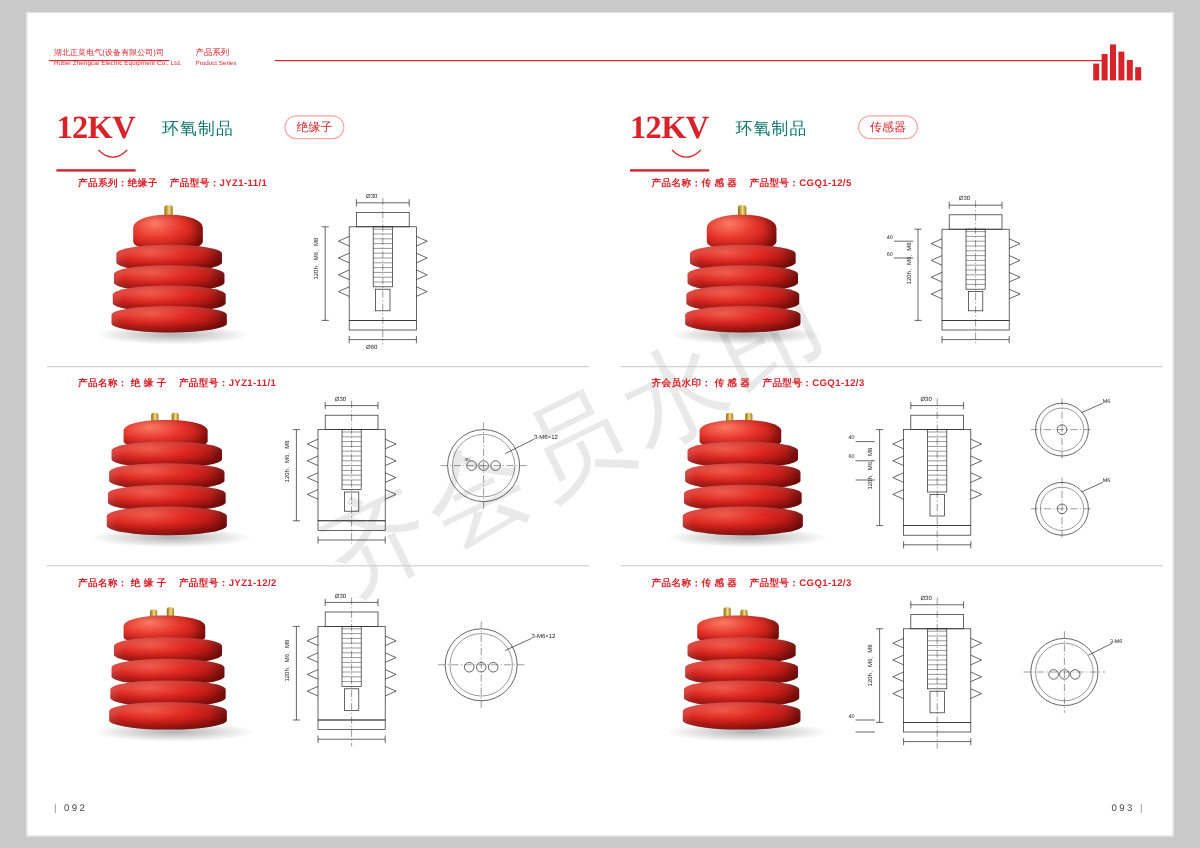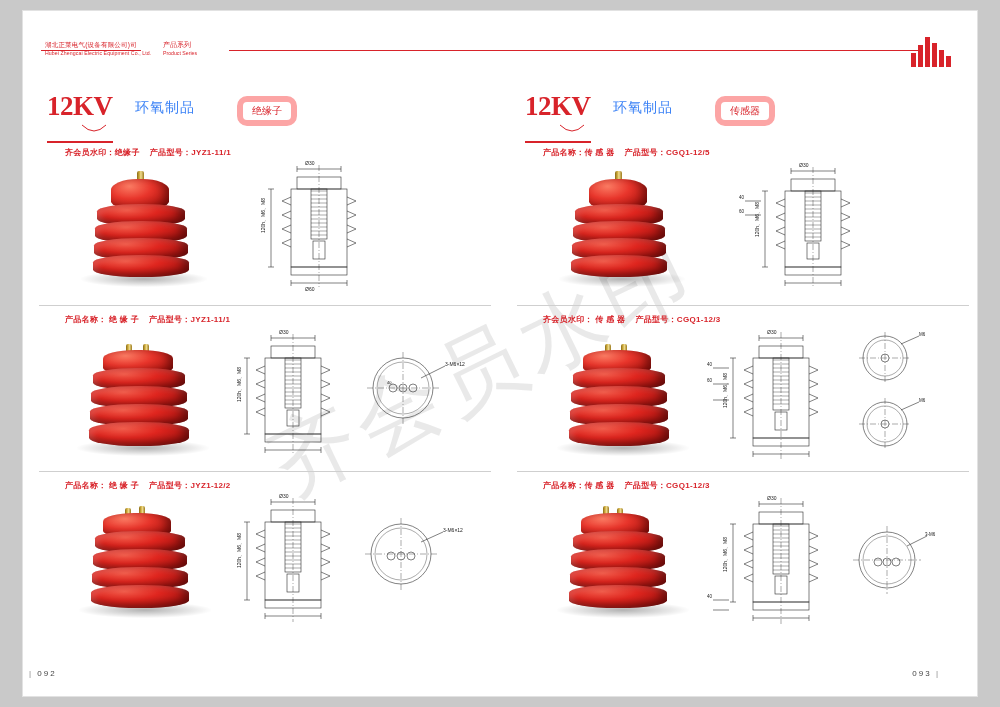--- a/index.html
+++ b/index.html
@@ -80,25 +80,25 @@
     position: absolute; left: 8px; top: 0;
     font-size: 27px; font-weight: bold; color: #d8232a;
     letter-spacing: -.5px;
     font-family: "Liberation Serif", serif;
   }
   .title-kv .u {
     display: block; border-bottom: 2.5px solid #d8232a; padding-bottom: 19px;
   }
   .title-cn {
     position: absolute; left: 96px; top: 8px;
-    font-size: 14px; color: #3b82f6; letter-spacing: 1px;
+    font-size: 14px; color: #0f766e; letter-spacing: 1px;
   }
   .title-tag {
     position: absolute; left: 198px; top: 5px;
-    border: 6px solid #fca5a5; border-radius: 10px;
+    border: 1px solid #fca5a5; border-radius: 10px;
     padding: 2px 9px; font-size: 10px; color: #d8232a; white-space: nowrap;
   }
   .title-swoosh {
     position: absolute; left: 42px; top: 33px;
     width: 26px; height: 12px;
   }
   .title-swoosh svg { display: block; }
 
   
   .block { position: relative; height: 166px; }
@@ -145,25 +145,25 @@
     position: absolute; left: 230px; top: 300px;
     font-size: 86px; color: rgba(120,120,120,.16);
     transform: rotate(-26deg);
     white-space: nowrap; letter-spacing: 6px;
     font-family: "Liberation Serif", serif;
     pointer-events: none;
   }
 
   
   .footer-left {
-    position: absolute; left: 6px; bottom: 18px;
+    position: absolute; left: 22px; bottom: 18px;
     font-size: 8px; color: #444; letter-spacing: 2px; text-align: right;
   }
   .footer-right {
-    position: absolute; right: 37px; bottom: 18px;
+    position: absolute; right: 23px; bottom: 18px;
     font-size: 8px; color: #444; letter-spacing: 2px;
   }
   .footer-left .pipe, .footer-right .pipe { color: #888; }
 </style>
 </head>
 <body>
 
 <div class="page">
 
   <div class="hdr">
@@ -201,21 +201,21 @@
       <div class="title-tag">绝缘子</div>
       <div class="title-swoosh">
         <svg width="26" height="12" viewBox="0 0 26 12">
           <path d="M1 1 Q13 13 25 1" fill="none" stroke="#d8232a" stroke-width="1"></path>
         </svg>
       </div>
     </div>
 
     <div class="block">
       <div class="caption">
-        <span class="bold">齐会员水印：绝缘子</span>
+        <span class="bold">产品系列：绝缘子</span>
         &nbsp;&nbsp;
         <span class="bold">产品型号：JYZ1-11/1</span>
       </div>
 
       <div class="photo" style="left:38px; top:32px; width:130px; height:115px;">
         <div class="shadow" style="left:4px; top:100px; width:126px; height:16px;"></div>
         <div class="insulator" style="width:130px;height:115px;">
           <div class="stud" style="left:60px; top:0px; width:7px; height:12px;"></div>
           <div class="cap" style="left:34px; top:8px; width:58px; height:30px;"></div>
           <div class="fin" style="left:20px; top:33px; width:88px; height:22px;"></div>

